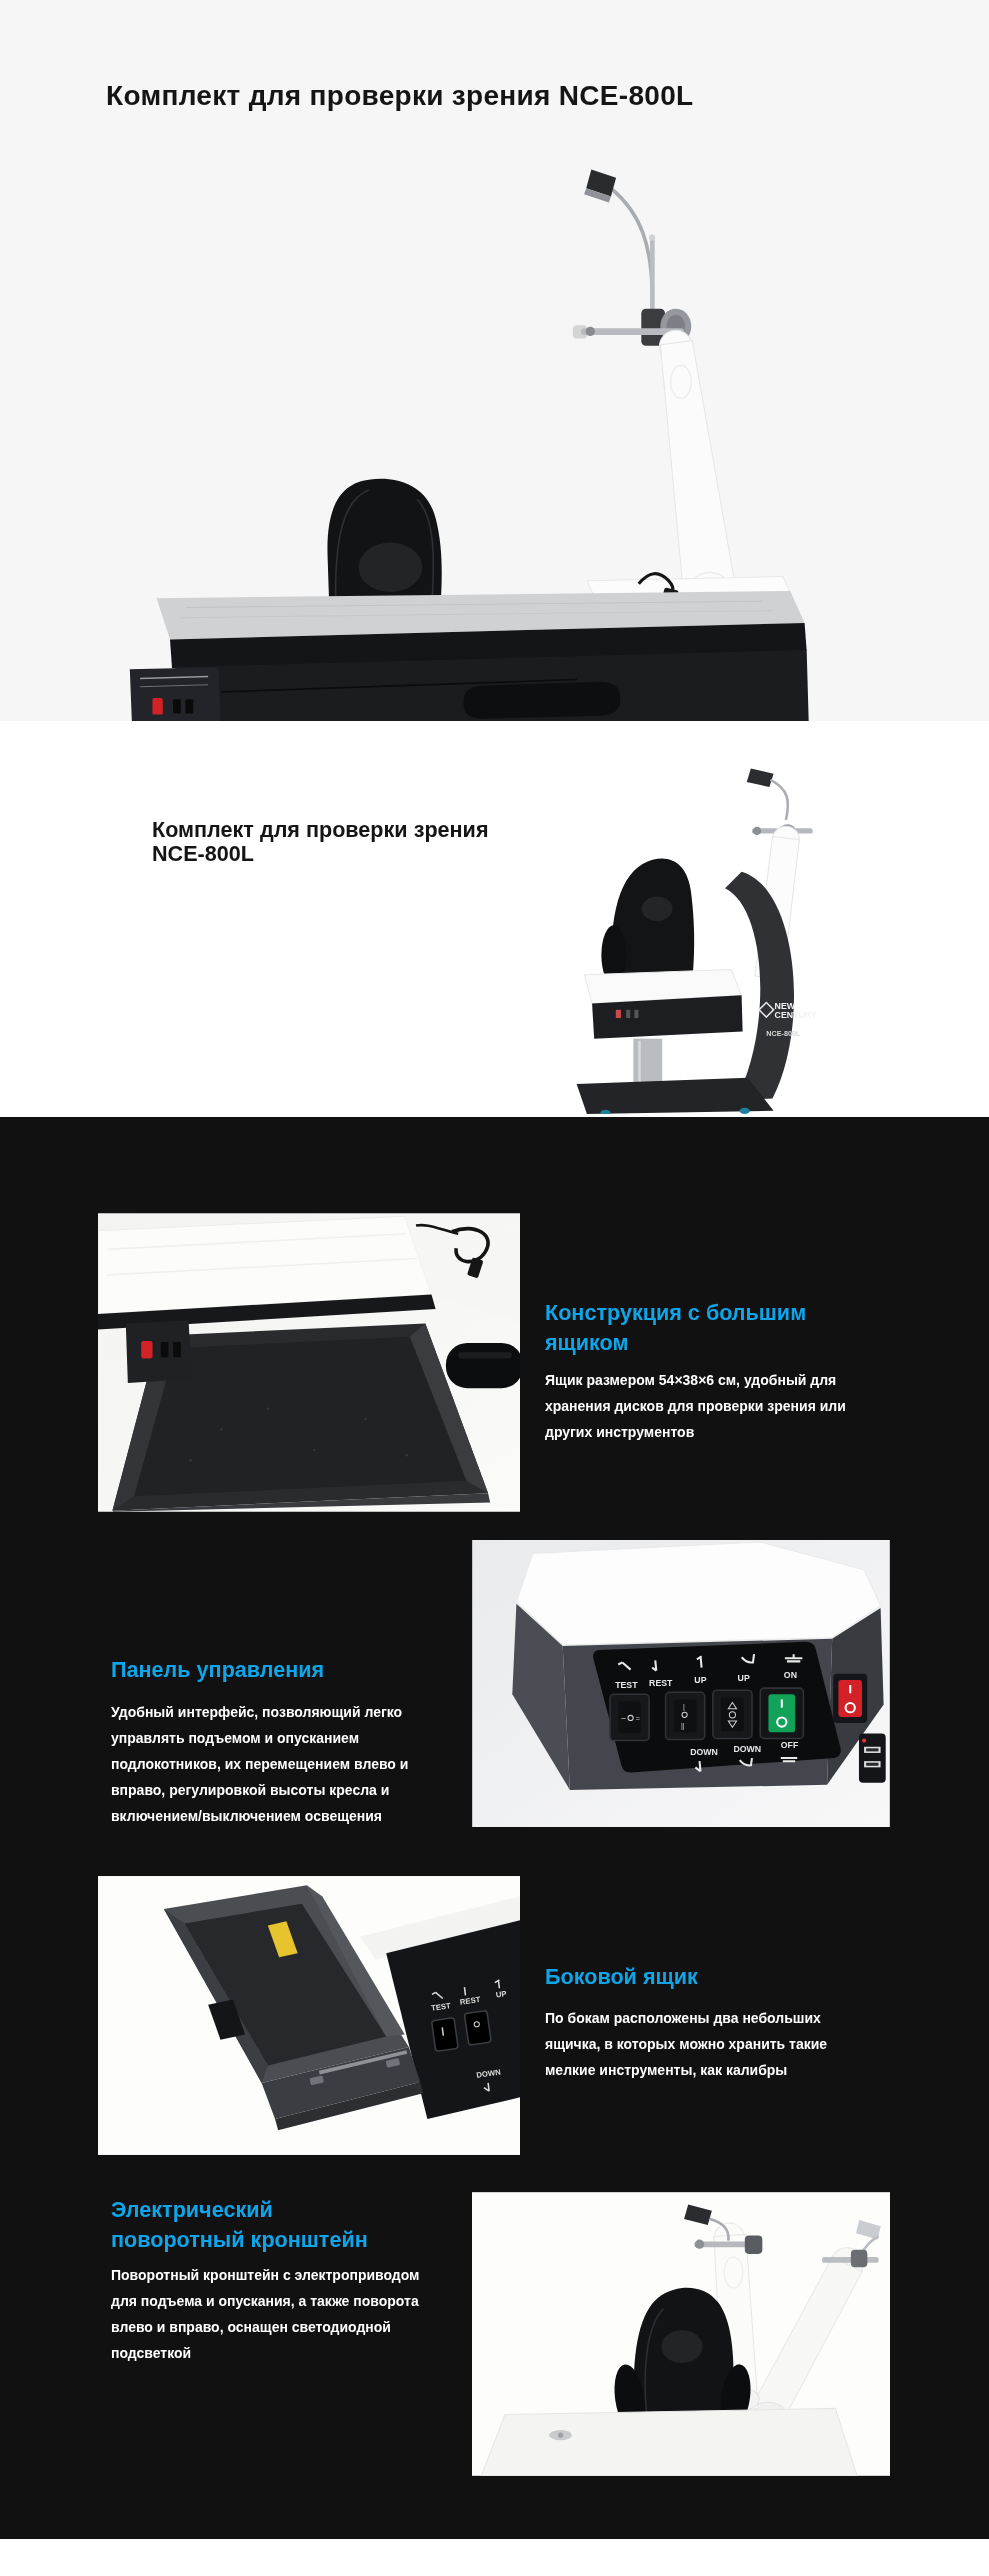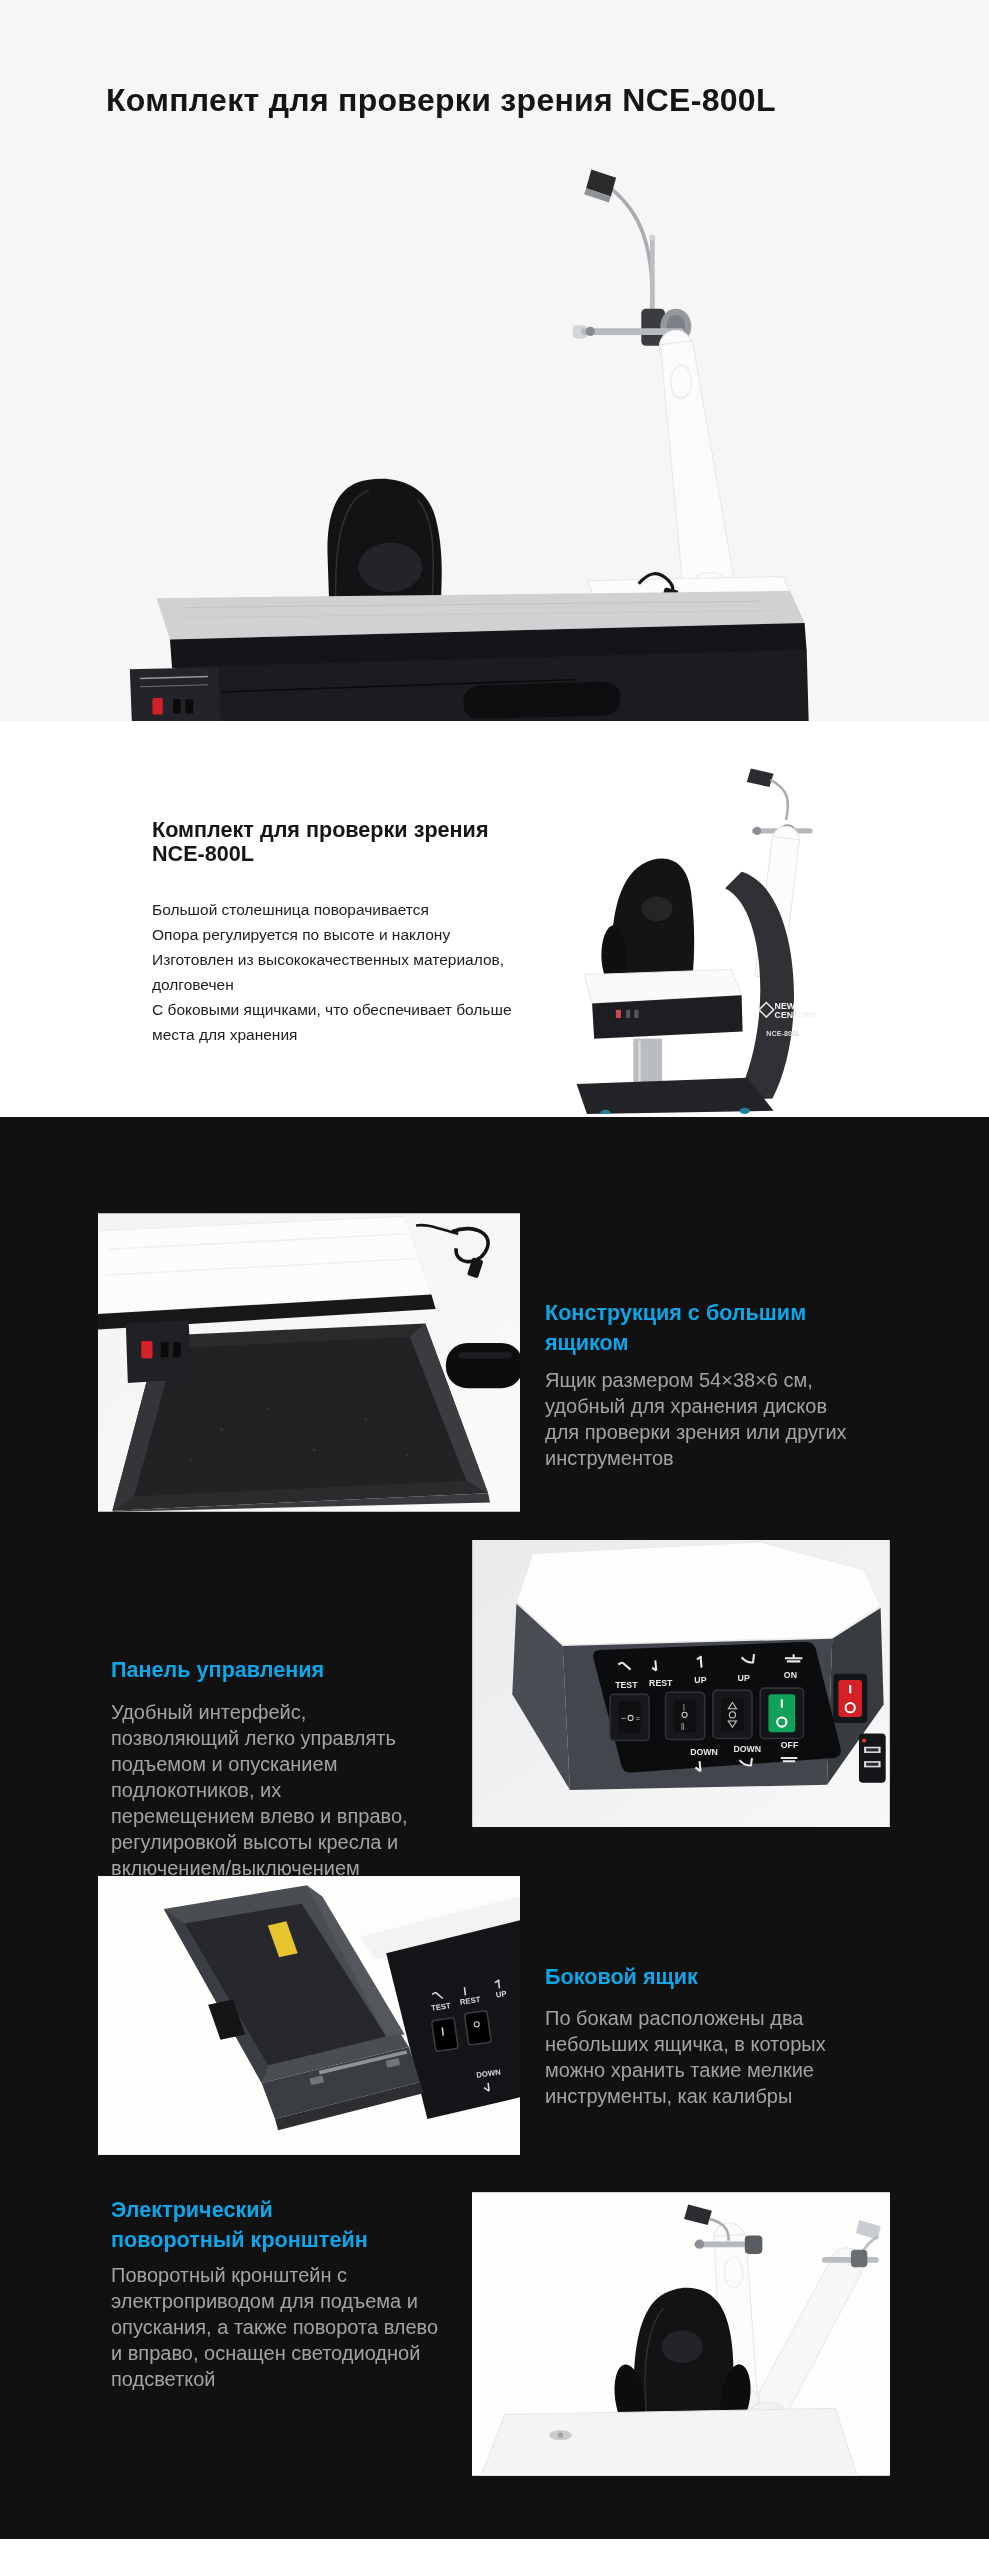--- a/index.html
+++ b/index.html
@@ -1,34 +1,34 @@
 <!DOCTYPE html>
 <html style="font-size:8.2px"><head>
 <meta charset="utf-8">
 <style>
   html,body{margin:0;padding:0;background:#ffffff;}
   body{width:989px;height:3313px;position:relative;font-family:"Liberation Sans","DejaVu Sans",sans-serif;overflow:hidden;}
   .section{position:absolute;left:0;width:989px;}
   
   #hero{top:0;height:721px;background:#f6f6f6;}
-  #page-title{position:absolute;left:106px;top:61px;font-size:32px;font-weight:700;color:#151515;letter-spacing:0.3px;white-space:nowrap;}
+  #page-title{position:absolute;left:106px;top:61px;font-size:28px;font-weight:700;color:#151515;letter-spacing:0.3px;white-space:nowrap;}
   #hero-art{position:absolute;left:0;top:155px;}
   
   #intro{top:721px;height:353px;background:#ffffff;}
   .intro-text{position:absolute;left:152px;top:97px;width:392px;}
   .intro-heading{font-size:21.6px;font-weight:700;color:#151515;line-height:24px;}
   .intro-features{margin-top:31px;}
   .intro-feature{font-size:15.5px;color:#1d1d1d;line-height:25px;max-width:361px;}
   #intro-art{position:absolute;left:556px;top:32px;}
   
   #features{top:1117px;height:1422px;background:#111112;}
   .fimg{position:absolute;display:block;}
   .ftext{position:absolute;}
   .fheading{font-size:21.6px;font-weight:700;color:#0ea5e9;line-height:30px;}
-  .fpara{font-size:20px;font-weight:400;color:#a3a3a3;line-height:26px;margin-top:9.3px;}
+  .fpara{font-size:14px;font-weight:700;color:#ffffff;line-height:26px;margin-top:9.3px;}
   #f1-img{left:98px;top:96px;}
   #f1-text{left:545px;top:181px;width:319px;}
   #f1-text .fheading{max-width:289px;}
   #f1-text .fpara{max-width:309px;}
   #f2-text{left:111px;top:502px;width:340px;margin-top:36px;}
   #f2-text .fpara{max-width:319px;margin-top:14px;}
   #f2-img{left:472px;top:423px;}
   #f3-img{left:98px;top:759px;}
   #f3-text{left:545px;top:845px;width:330px;}
   #f3-text .fpara{max-width:309px;margin-top:13.4px;}
@@ -102,27 +102,20 @@
     </g>
   </svg>
 </div>
 
 <div class="section" id="intro">
   <div class="intro-text">
     <div class="intro-heading">
       <div>Комплект для проверки зрения</div>
       <div>NCE-800L</div>
     </div>
-    <div class="intro-features">
-
-    <div class="intro-feature">Большой столешница поворачивается</div>
-        <div class="intro-feature">Опора регулируется по высоте и наклону</div>
-        <div class="intro-feature">Изготовлен из высококачественных материалов, долговечен</div>
-        <div class="intro-feature">С боковыми ящичками, что обеспечивает больше места для хранения</div>
-      </div>
   </div>
   <svg id="intro-art" width="299" height="361" viewBox="0 0 580 700">
     <g>
       <polygon points="378,30 422,40 414,66 370,56" fill="#2c2d30"></polygon>
       <path d="M416,52 C452,70 454,94 446,130" stroke="#aaadb2" stroke-width="5" fill="none"></path>
       <rect x="380" y="146" width="118" height="10" rx="5" fill="#b5b8bd"></rect>
       <circle cx="390" cy="151" r="8" fill="#8b8e93"></circle>
       <ellipse cx="449" cy="151" rx="16" ry="13" fill="#96999e"></ellipse>
     </g>
     <g>

